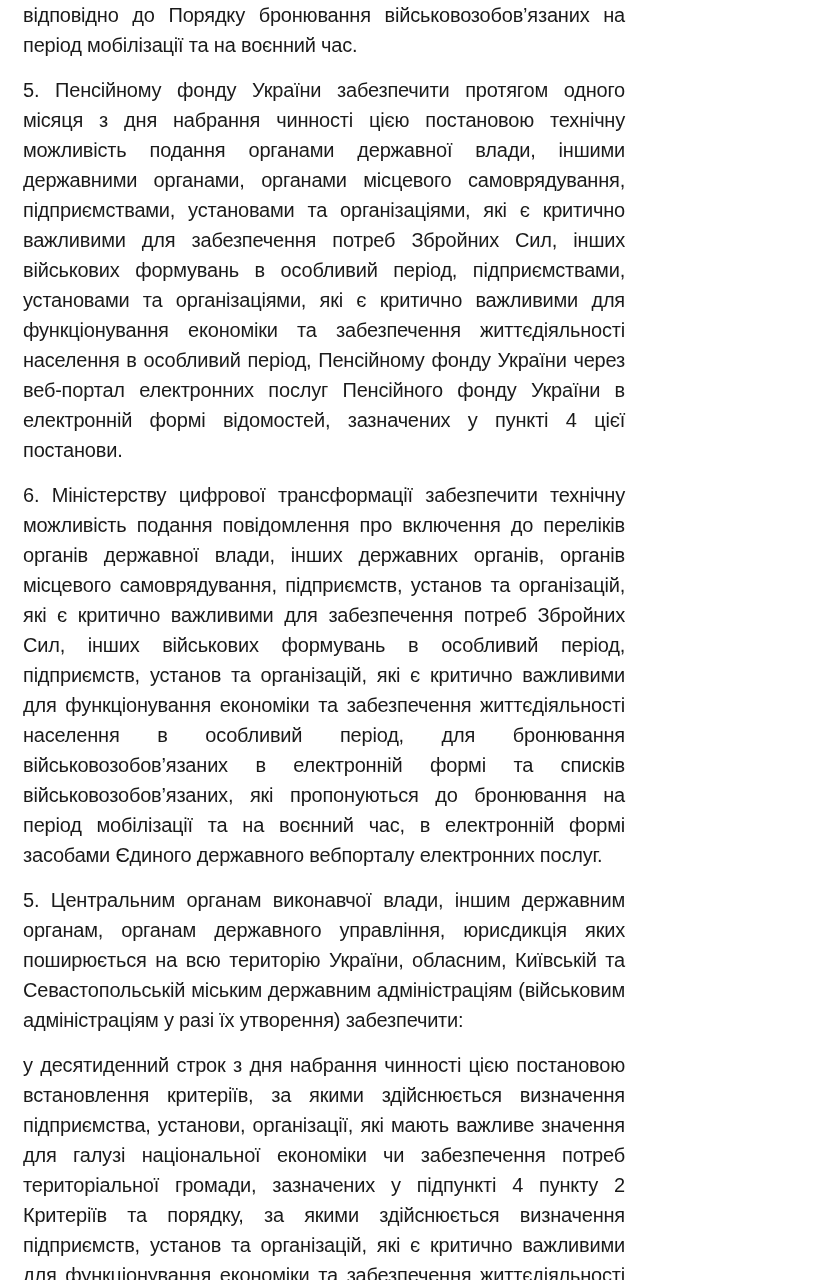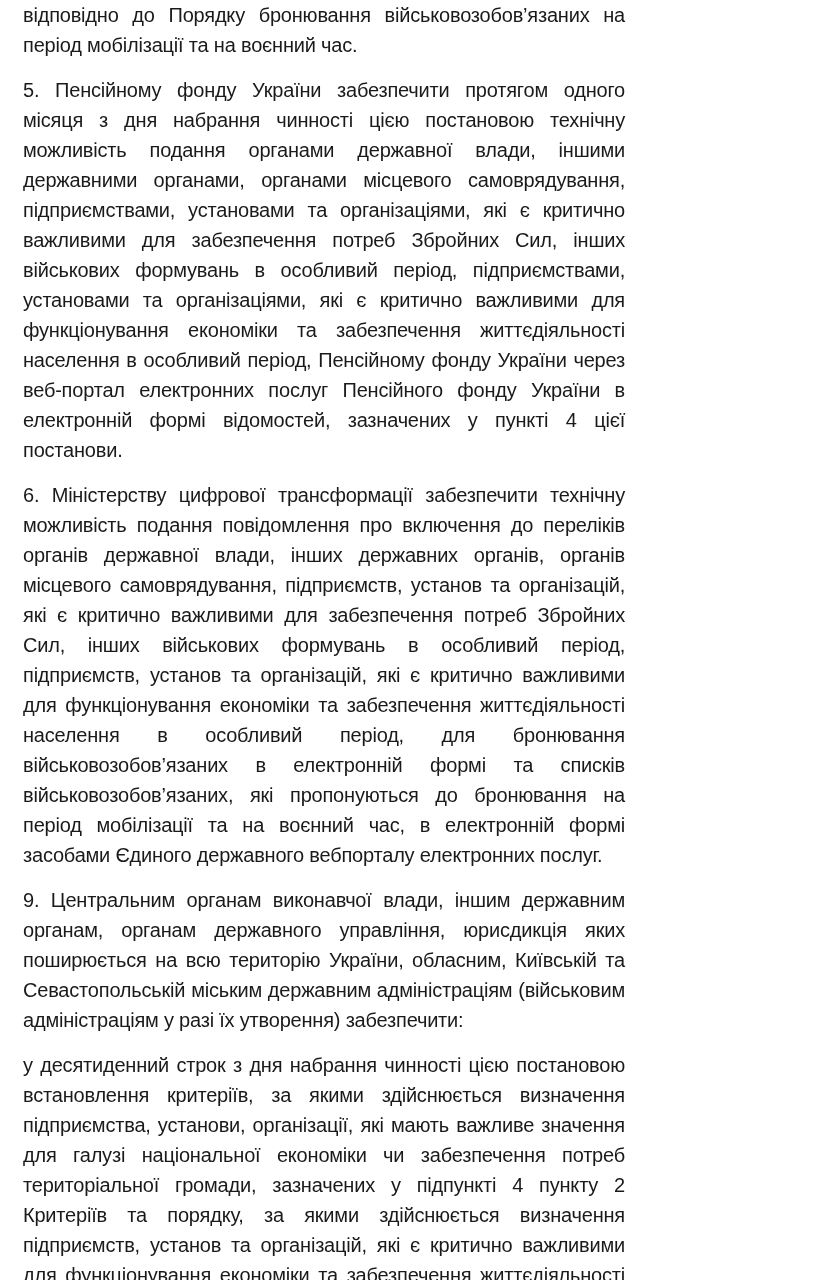--- a/index.html
+++ b/index.html
@@ -36,18 +36,18 @@
 </head>
 <body>
 
 <div class="page">
   <p class="para">відповідно до Порядку бронювання військовозобов’язаних на період мобілізації та на воєнний час.</p>
 
   <p class="para">5. Пенсійному фонду України забезпечити протягом одного місяця з дня набрання чинності цією постановою технічну можливість подання органами державної влади, іншими державними органами, органами місцевого самоврядування, підприємствами, установами та організаціями, які є критично важливими для забезпечення потреб Збройних Сил, інших військових формувань в особливий період, підприємствами, установами та організаціями, які є критично важливими для функціонування економіки та забезпечення життєдіяльності населення в особливий період, Пенсійному фонду України через веб-портал електронних послуг Пенсійного фонду України в електронній формі відомостей, зазначених у пункті 4 цієї постанови.</p>
 
   <p class="para">6. Міністерству цифрової трансформації забезпечити технічну можливість подання повідомлення про включення до переліків органів державної влади, інших державних органів, органів місцевого самоврядування, підприємств, установ та організацій, які є критично важливими для забезпечення потреб Збройних Сил, інших військових формувань в особливий період, підприємств, установ та організацій, які є критично важливими для функціонування економіки та забезпечення життєдіяльності населення в особливий період, для бронювання військовозобов’язаних в електронній формі та списків військовозобов’язаних, які пропонуються до бронювання на період мобілізації та на воєнний час, в електронній формі засобами Єдиного державного вебпорталу електронних послуг.</p>
 
-  <p class="para">9. Центральним органам виконавчої влади, іншим державним органам, органам державного управління, юрисдикція яких поширюється на всю територію України, обласним, Київській та Севастопольській міським державним адміністраціям (військовим адміністраціям у разі їх утворення) забезпечити:</p>
+  <p class="para">5. Центральним органам виконавчої влади, іншим державним органам, органам державного управління, юрисдикція яких поширюється на всю територію України, обласним, Київській та Севастопольській міським державним адміністраціям (військовим адміністраціям у разі їх утворення) забезпечити:</p>
 
   <p class="para">у десятиденний строк з дня набрання чинності цією постановою встановлення критеріїв, за якими здійснюється визначення підприємства, установи, організації, які мають важливе значення для галузі національної економіки чи забезпечення потреб територіальної громади, зазначених у підпункті 4 пункту 2 Критеріїв та порядку, за якими здійснюється визначення підприємств, установ та організацій, які є критично важливими для функціонування економіки та забезпечення життєдіяльності населення в особливий період, а також критично важливими для забезпечення потреб Збройних Сил, інших військових формувань в особливий період, затверджених постановою Кабінету Міністрів України від 27 січня 2023 р. № 76 “Деякі питання реалізації положень Закону України “Про мобілізаційну підготовку та мобілізацію” щодо бронювання військовозобов’язаних на період мобілізації та на воєнний час” (Офіційний вісник України, 2023 р., № 15, ст. 940; 2024 р., № 57, ст. 3356), — із змінами, внесеними цією постановою;</p>
 
   <p class="para">у тримісячний строк перегляд прийнятих рішень про визначення підприємства, установи, організації критично важливими для функціонування економіки та забезпечення життєдіяльності населення в особливий період.</p>
 </div>
 
 </body></html>

